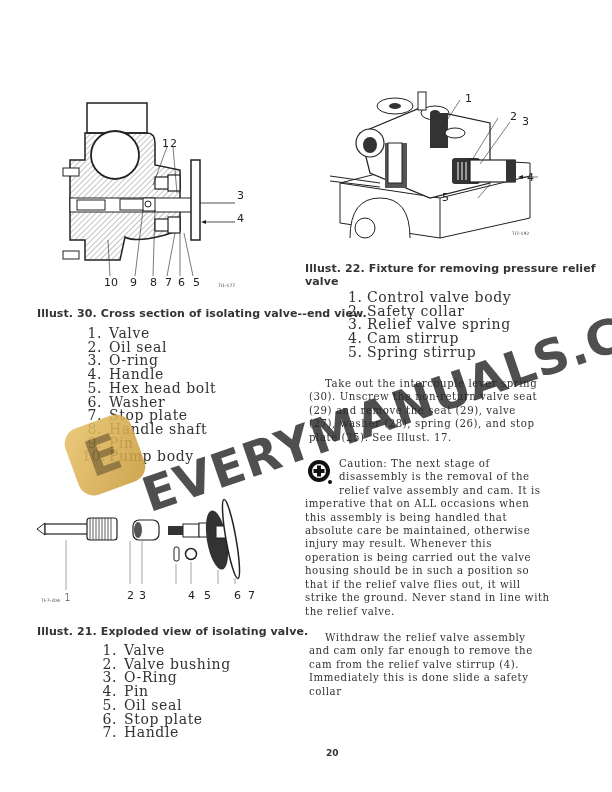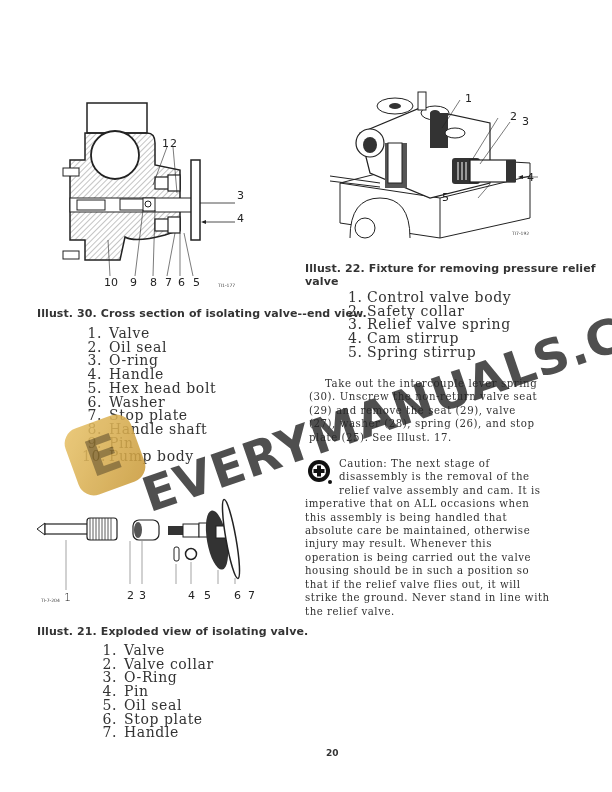--- a/index.html
+++ b/index.html
@@ -138,21 +138,21 @@
 <span class="abs fignum" style="left:188px;top:589px;">4</span>
 <span class="abs fignum" style="left:204px;top:589px;">5</span>
 <span class="abs fignum" style="left:234px;top:589px;">6</span>
 <span class="abs fignum" style="left:248px;top:589px;">7</span>
 <span class="abs tiny" style="left:41px;top:598px;">TI-7-204</span>
 
 <div class="abs caption" style="left:37px;top:625px;">Illust. 21.  Exploded view of isolating valve.</div>
 
 <div class="abs list" style="left:97px;top:644px;">
   <div class="row"><span class="num">1.</span><span>Valve</span></div>
-  <div class="row"><span class="num">2.</span><span>Valve collar</span></div>
+  <div class="row"><span class="num">2.</span><span>Valve bushing</span></div>
   <div class="row"><span class="num">3.</span><span>O-Ring</span></div>
   <div class="row"><span class="num">4.</span><span>Pin</span></div>
   <div class="row"><span class="num">5.</span><span>Oil seal</span></div>
   <div class="row"><span class="num">6.</span><span>Stop plate</span></div>
   <div class="row"><span class="num">7.</span><span>Handle</span></div>
 </div>
 
 <div class="abs" style="left:330px;top:88px;width:220px;height:160px;">
   <svg width="220" height="160" viewBox="0 0 220 160">
 
@@ -226,20 +226,21 @@
         <circle cx="12" cy="12" r="7" fill="#fff"></circle>
         <rect x="10" y="6.5" width="4" height="11" fill="#111"></rect>
         <rect x="6.5" y="10" width="11" height="4" fill="#111"></rect>
         <circle cx="23" cy="23" r="2" fill="#111"></circle>
       </svg>
     </span>
     <p style="margin:0;">
       <span class="caution-u">Caution:</span><span> The next stage of disassembly is the removal of the relief valve assembly and cam.  It is imperative that on ALL occasions when this assembly is being handled that absolute care be maintained, otherwise injury may result.  Whenever this operation is being carried out the valve housing should be in such a position so that if the relief valve flies out, it will strike the ground.  Never stand in line with the relief valve.</span>
     </p>
   </div>
+  <p class="indent" style="margin-top:13px;">Withdraw the relief valve assembly and cam only far enough to remove the cam from the relief valve stirrup (4).  Immediately this is done slide a safety collar</p>
 </div>
 
 <div class="abs pagenum" style="left:286px;top:748px;margin-left:40px;">20</div>
 
 <div class="abs" style="left:70px;top:420px;width:70px;height:70px;border-radius:16px;transform:rotate(-20deg);
             background:linear-gradient(135deg,#e8c36a,#c99a3a);opacity:0.88;">
   <span style="position:absolute;left:16px;top:6px;font-family:'DejaVu Sans',sans-serif;font-weight:bold;font-size:50px;color:rgba(80,60,20,0.6);">E</span>
 </div>
 <div class="abs wm" style="left:135px;top:470px;transform:rotate(-19deg);">EVERYMANUALS.COM</div>
 

